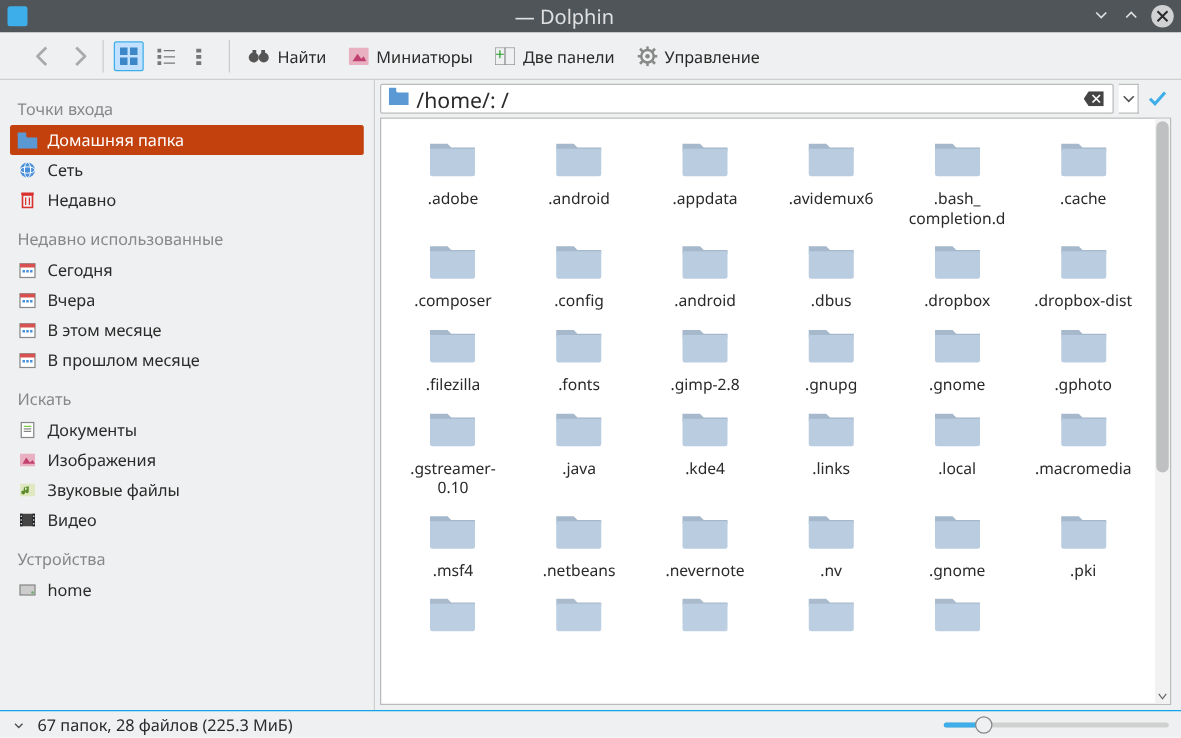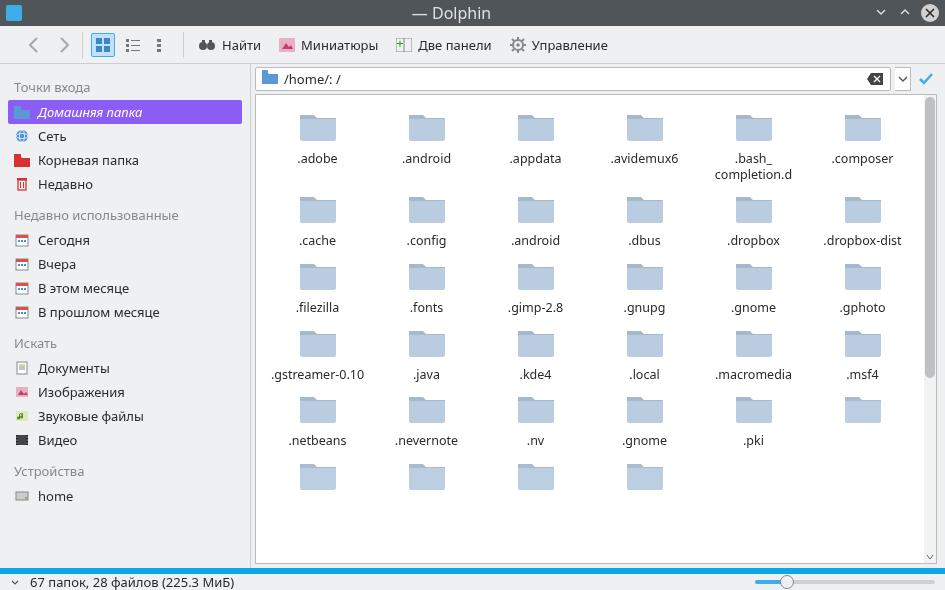--- a/index.html
+++ b/index.html
@@ -19,50 +19,50 @@
 .toolbar .sep { width: 1px; height: 26px; background: #ccc; margin: 0 2px; }
 .toolbar .mode-btn { width: 24px; height: 24px; display: flex; align-items: center; justify-content: center; border-radius: 2px; cursor: pointer; }
 .toolbar .mode-btn.active { background: #c2e0ff; border: 1px solid #3daee9; }
 .toolbar .t-action { display: flex; align-items: center; gap: 6px; padding: 4px 6px; border-radius: 2px; cursor: pointer; color: #2a2a2a; }
 .toolbar svg { display: block; }
 
 
 .content { flex: 1; display: flex; min-height: 0; }
 
 
-.sidebar { width: 251px; border-right: 1px solid #cfcfcf; padding: 10px 8px; overflow-y: auto; background: #eff0f1; }
+.sidebar { width: 300px; border-right: 1px solid #cfcfcf; padding: 10px 8px; overflow-y: auto; background: #eff0f1; }
 .sidebar .section-title { color: #888; font-size: 13px; padding: 4px 6px; margin-top: 6px; }
 .sidebar .section-title:first-child { margin-top: 0; }
 .sidebar .item { display: flex; align-items: center; gap: 8px; padding: 3px 6px; border-radius: 2px; cursor: pointer; color: #2a2a2a; }
-.sidebar .item.active { background: #8b5cf6; color: #fff; font-style: italic; }
+.sidebar .item.active { background: #c2410c; color: #fff; }
 .sidebar .icon-holder { width: 16px; height: 16px; display: flex; align-items: center; justify-content: center; }
 
 
 .main { flex: 1; display: flex; flex-direction: column; min-width: 0; }
 .pathbar { height: 30px; display: flex; align-items: center; padding: 4px 8px 4px 4px; gap: 4px; }
 .pathbar .path-field { flex: 1; height: 24px; border: 1px solid #bbb; background: #fff; display: flex; align-items: center; padding: 0 6px; gap: 6px; border-radius: 2px; }
-.pathbar .path-text { flex: 1; font-size: 13px; color: #2a2a2a; white-space: nowrap; overflow: hidden; }
+.pathbar .path-text { flex: 1; font-size: 17px; color: #2a2a2a; white-space: nowrap; overflow: hidden; }
 .pathbar .clear-btn { width: 18px; height: 18px; display: flex; align-items: center; justify-content: center; cursor: pointer; }
 .pathbar .drop-btn { width: 16px; height: 24px; display: flex; align-items: center; justify-content: center; cursor: pointer; border: 1px solid #bbb; border-left: none; background: #fff; }
 .pathbar .accept-btn { width: 22px; height: 22px; display: flex; align-items: center; justify-content: center; cursor: pointer; color: #3daee9; }
 
 .file-area { flex: 1; margin: 0 8px 4px 4px; border: 1px solid #bbb; background: #fff; display: flex; min-height: 0; }
 .file-grid { flex: 1; overflow-y: hidden; padding: 14px 10px; display: grid; grid-template-columns: repeat(6, 1fr); gap: 7px 6px; align-content: start; }
 .file-item { display: flex; flex-direction: column; align-items: center; gap: 4px; cursor: pointer; border-radius: 2px; padding: 2px; }
 .file-item .folder-icon { width: 40px; height: 32px; }
 .file-item .label { font-size: 12.5px; color: #2a2a2a; text-align: center; max-width: 110px; overflow-wrap: break-word; line-height: 1.25; }
 .file-item.clipped { opacity: 0.95; }
 
 .vscroll { width: 12px; background: #f2f2f2; position: relative; }
 .vscroll .thumb { position: absolute; top: 2px; left: 1px; right: 1px; height: 60%; background: #bfc0c1; border-radius: 6px; }
 .vscroll .arrow { position: absolute; left: 0; right: 0; height: 12px; display: flex; align-items: center; justify-content: center; color: #666; }
 .vscroll .arrow.down { bottom: 0; }
 
 
-.statusbar { height: 22px; border-top: 6px solid #0ea5e9; display: flex; align-items: center; padding: 0 10px; gap: 10px; background: #eff0f1; font-size: 12.5px; color: #2a2a2a; }
+.statusbar { height: 22px; border-top: 1px solid #0ea5e9; display: flex; align-items: center; padding: 0 10px; gap: 10px; background: #eff0f1; font-size: 12.5px; color: #2a2a2a; }
 .statusbar .st-toggle { display: flex; align-items: center; gap: 2px; cursor: pointer; }
 .statusbar .spacer { flex: 1; }
 .statusbar .zoom { display: flex; align-items: center; gap: 6px; }
 .statusbar .slider { width: 180px; height: 4px; background: #d0d0d0; border-radius: 2px; position: relative; }
 .statusbar .slider .filled { position: absolute; left: 0; top: 0; bottom: 0; width: 18%; background: #3daee9; border-radius: 2px; }
 .statusbar .slider .knob { position: absolute; top: -5px; left: 18%; width: 14px; height: 14px; background: #eff0f1; border: 1px solid #888; border-radius: 50%; margin-left: -7px; }
 
 
 .folder-svg-fill { fill: #b9cce0; }
 .folder-svg-tab { fill: #a6b8cb; }
@@ -198,29 +198,20 @@
           <svg width="14" height="14" viewBox="0 0 14 14">
             <circle cx="7" cy="7" r="6" fill="#4a90d9"></circle>
             <ellipse cx="7" cy="7" rx="6" ry="2.5" fill="none" stroke="#fff" stroke-width="0.8"></ellipse>
             <ellipse cx="7" cy="7" rx="2.5" ry="6" fill="none" stroke="#fff" stroke-width="0.8"></ellipse>
           </svg>
         </span>
         <span>Сеть</span>
       </div>
       <div class="item">
         <span class="icon-holder">
-          <svg width="16" height="14" viewBox="0 0 16 14">
-            <path d="M0 3 h6 l2 2 h8 v9 h-16 z" fill="#d93030"></path>
-            <rect x="0" y="1" width="7" height="3" fill="#d93030"></rect>
-          </svg>
-        </span>
-        <span>Корневая папка</span>
-      </div>
-      <div class="item">
-        <span class="icon-holder">
           <svg width="14" height="14" viewBox="0 0 14 14">
             <rect x="3" y="3" width="8" height="10" fill="none" stroke="#d93030" stroke-width="1.3"></rect>
             <rect x="2" y="1" width="10" height="2" fill="#d93030"></rect>
             <line x1="5.5" y1="5" x2="5.5" y2="11" stroke="#d93030"></line>
             <line x1="8.5" y1="5" x2="8.5" y2="11" stroke="#d93030"></line>
           </svg>
         </span>
         <span>Недавно</span>
       </div>
       <div class="section-title">Недавно использованные</div>
@@ -390,34 +381,34 @@
                 <path class="folder-svg-tab" d="M2 4 h14 l3 3 h19 v3 h-36 z"></path>
                 <path class="folder-svg-fill" d="M2 8 h36 v20 a2 2 0 0 1 -2 2 h-32 a2 2 0 0 1 -2 -2 z"></path>
               </svg></span>
             <span class="label">.bash_ completion.d</span>
           </div>
           <div class="file-item">
             <span><svg class="folder-icon" width="40" height="32" viewBox="0 0 40 32">
                 <path class="folder-svg-tab" d="M2 4 h14 l3 3 h19 v3 h-36 z"></path>
                 <path class="folder-svg-fill" d="M2 8 h36 v20 a2 2 0 0 1 -2 2 h-32 a2 2 0 0 1 -2 -2 z"></path>
               </svg></span>
+            <span class="label">.cache</span>
+          </div>
+          <div class="file-item">
+            <span><svg class="folder-icon" width="40" height="32" viewBox="0 0 40 32">
+                <path class="folder-svg-tab" d="M2 4 h14 l3 3 h19 v3 h-36 z"></path>
+                <path class="folder-svg-fill" d="M2 8 h36 v20 a2 2 0 0 1 -2 2 h-32 a2 2 0 0 1 -2 -2 z"></path>
+              </svg></span>
             <span class="label">.composer</span>
           </div>
           <div class="file-item">
             <span><svg class="folder-icon" width="40" height="32" viewBox="0 0 40 32">
                 <path class="folder-svg-tab" d="M2 4 h14 l3 3 h19 v3 h-36 z"></path>
                 <path class="folder-svg-fill" d="M2 8 h36 v20 a2 2 0 0 1 -2 2 h-32 a2 2 0 0 1 -2 -2 z"></path>
               </svg></span>
-            <span class="label">.cache</span>
-          </div>
-          <div class="file-item">
-            <span><svg class="folder-icon" width="40" height="32" viewBox="0 0 40 32">
-                <path class="folder-svg-tab" d="M2 4 h14 l3 3 h19 v3 h-36 z"></path>
-                <path class="folder-svg-fill" d="M2 8 h36 v20 a2 2 0 0 1 -2 2 h-32 a2 2 0 0 1 -2 -2 z"></path>
-              </svg></span>
             <span class="label">.config</span>
           </div>
           <div class="file-item">
             <span><svg class="folder-icon" width="40" height="32" viewBox="0 0 40 32">
                 <path class="folder-svg-tab" d="M2 4 h14 l3 3 h19 v3 h-36 z"></path>
                 <path class="folder-svg-fill" d="M2 8 h36 v20 a2 2 0 0 1 -2 2 h-32 a2 2 0 0 1 -2 -2 z"></path>
               </svg></span>
             <span class="label">.android</span>
           </div>
           <div class="file-item">
@@ -496,20 +487,27 @@
                 <path class="folder-svg-fill" d="M2 8 h36 v20 a2 2 0 0 1 -2 2 h-32 a2 2 0 0 1 -2 -2 z"></path>
               </svg></span>
             <span class="label">.java</span>
           </div>
           <div class="file-item">
             <span><svg class="folder-icon" width="40" height="32" viewBox="0 0 40 32">
                 <path class="folder-svg-tab" d="M2 4 h14 l3 3 h19 v3 h-36 z"></path>
                 <path class="folder-svg-fill" d="M2 8 h36 v20 a2 2 0 0 1 -2 2 h-32 a2 2 0 0 1 -2 -2 z"></path>
               </svg></span>
             <span class="label">.kde4</span>
+          </div>
+          <div class="file-item">
+            <span><svg class="folder-icon" width="40" height="32" viewBox="0 0 40 32">
+                <path class="folder-svg-tab" d="M2 4 h14 l3 3 h19 v3 h-36 z"></path>
+                <path class="folder-svg-fill" d="M2 8 h36 v20 a2 2 0 0 1 -2 2 h-32 a2 2 0 0 1 -2 -2 z"></path>
+              </svg></span>
+            <span class="label">.links</span>
           </div>
           <div class="file-item">
             <span><svg class="folder-icon" width="40" height="32" viewBox="0 0 40 32">
                 <path class="folder-svg-tab" d="M2 4 h14 l3 3 h19 v3 h-36 z"></path>
                 <path class="folder-svg-fill" d="M2 8 h36 v20 a2 2 0 0 1 -2 2 h-32 a2 2 0 0 1 -2 -2 z"></path>
               </svg></span>
             <span class="label">.local</span>
           </div>
           <div class="file-item">
             <span><svg class="folder-icon" width="40" height="32" viewBox="0 0 40 32">

